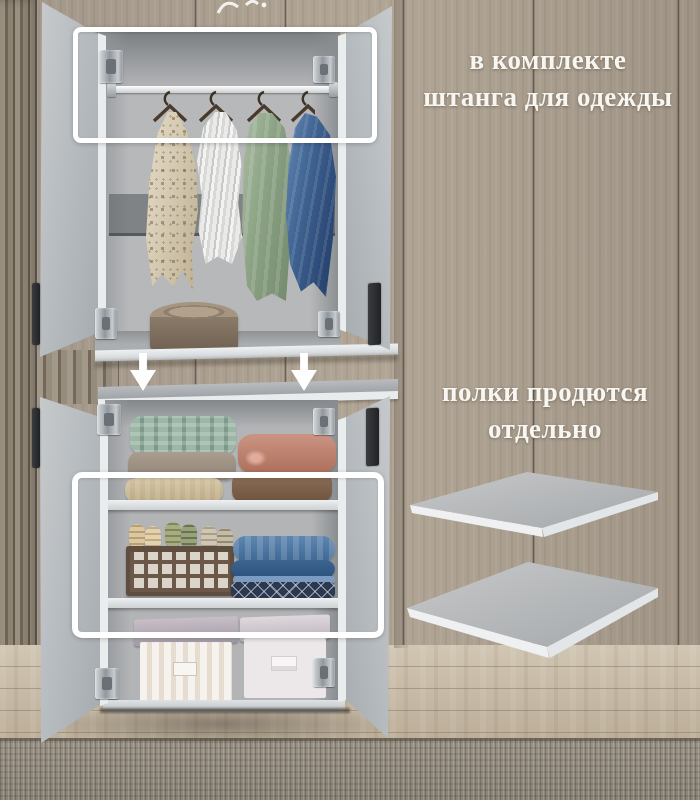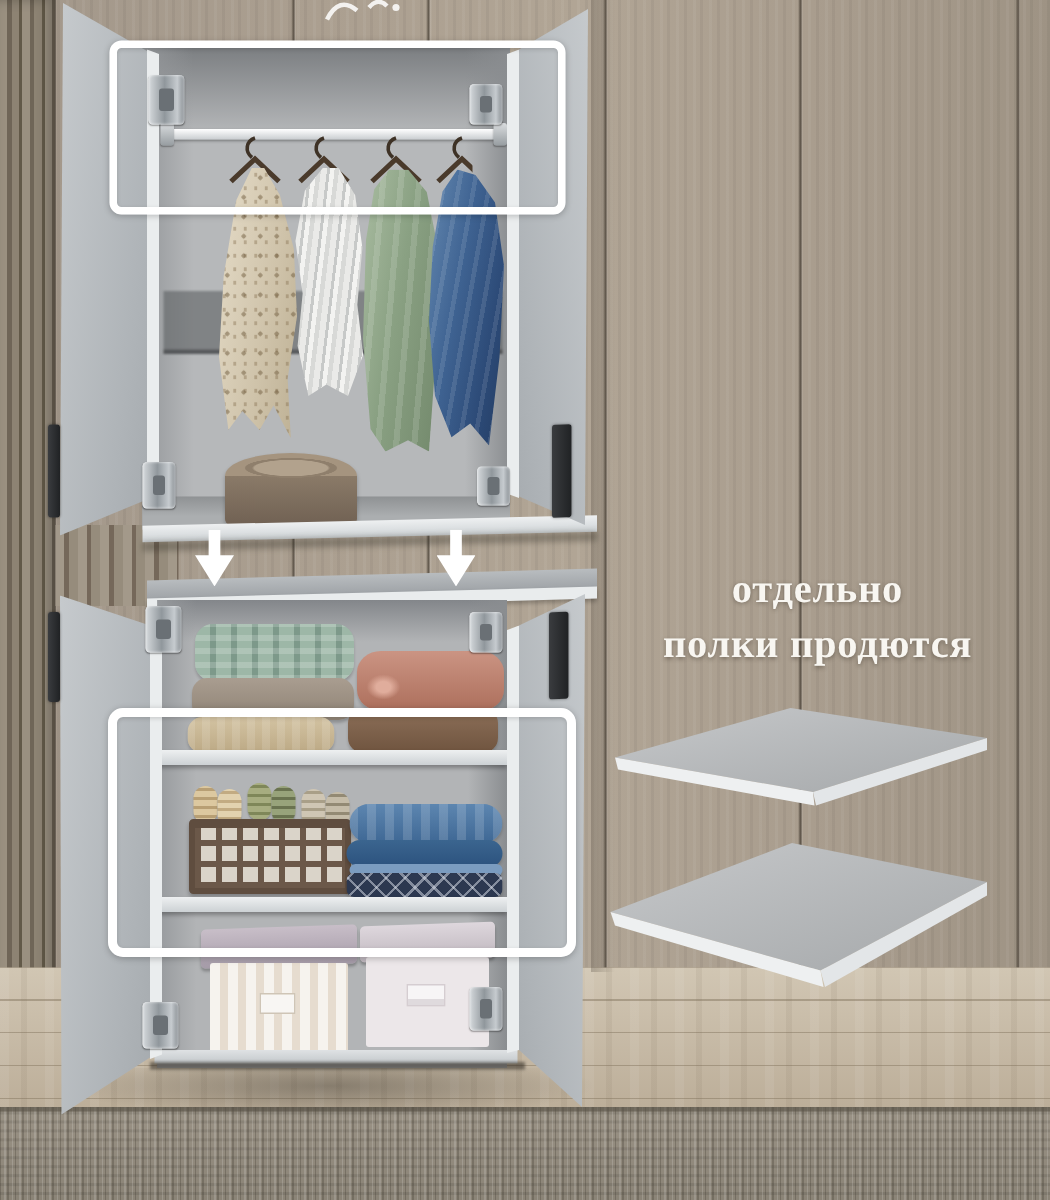--- a/index.html
+++ b/index.html
@@ -325,23 +325,27 @@
   <div class="hinge" id="h5"></div>
   <div class="hinge" id="h6"></div>
   <div class="hinge" id="h7"></div>
   <div class="hinge" id="h8"></div>
 
   <div class="hl-box" id="rect-rod"></div>
   <div class="hl-box" id="rect-shelves"></div>
   <div class="arrow" id="arrow-left"></div>
   <div class="arrow" id="arrow-right"></div>
 
+  <div class="note" id="note-rod">
+    <div style="position:static">в комплекте</div>
+    <div style="position:static">штанга для одежды</div>
+  </div>
   <div class="note" id="note-shelves">
+    <div style="position:static">полки продются</div>
     <div style="position:static">отдельно</div>
-    <div style="position:static">полки продются</div>
   </div>
 
   <svg id="watermark" viewBox="0 0 80 16" xmlns="http://www.w3.org/2000/svg">
     <path d="M18 13 Q26 -3 38 7" stroke="#ffffff" stroke-width="3" fill="none" opacity=".85"></path>
     <path d="M46 5 q6 -7 12 -1" stroke="#ffffff" stroke-width="3" fill="none" opacity=".85"></path>
     <circle cx="64" cy="5" r="2.4" fill="#ffffff" opacity=".85"></circle>
   </svg>
 
 </div>
 

